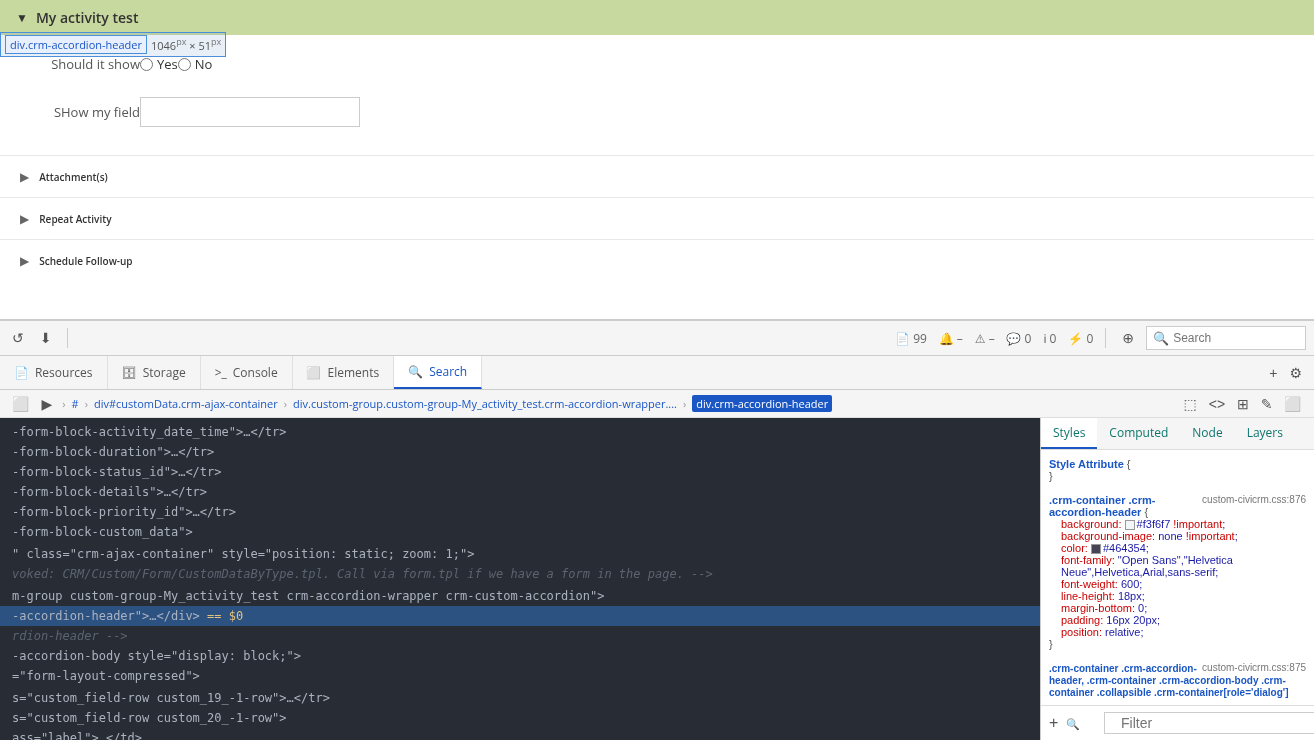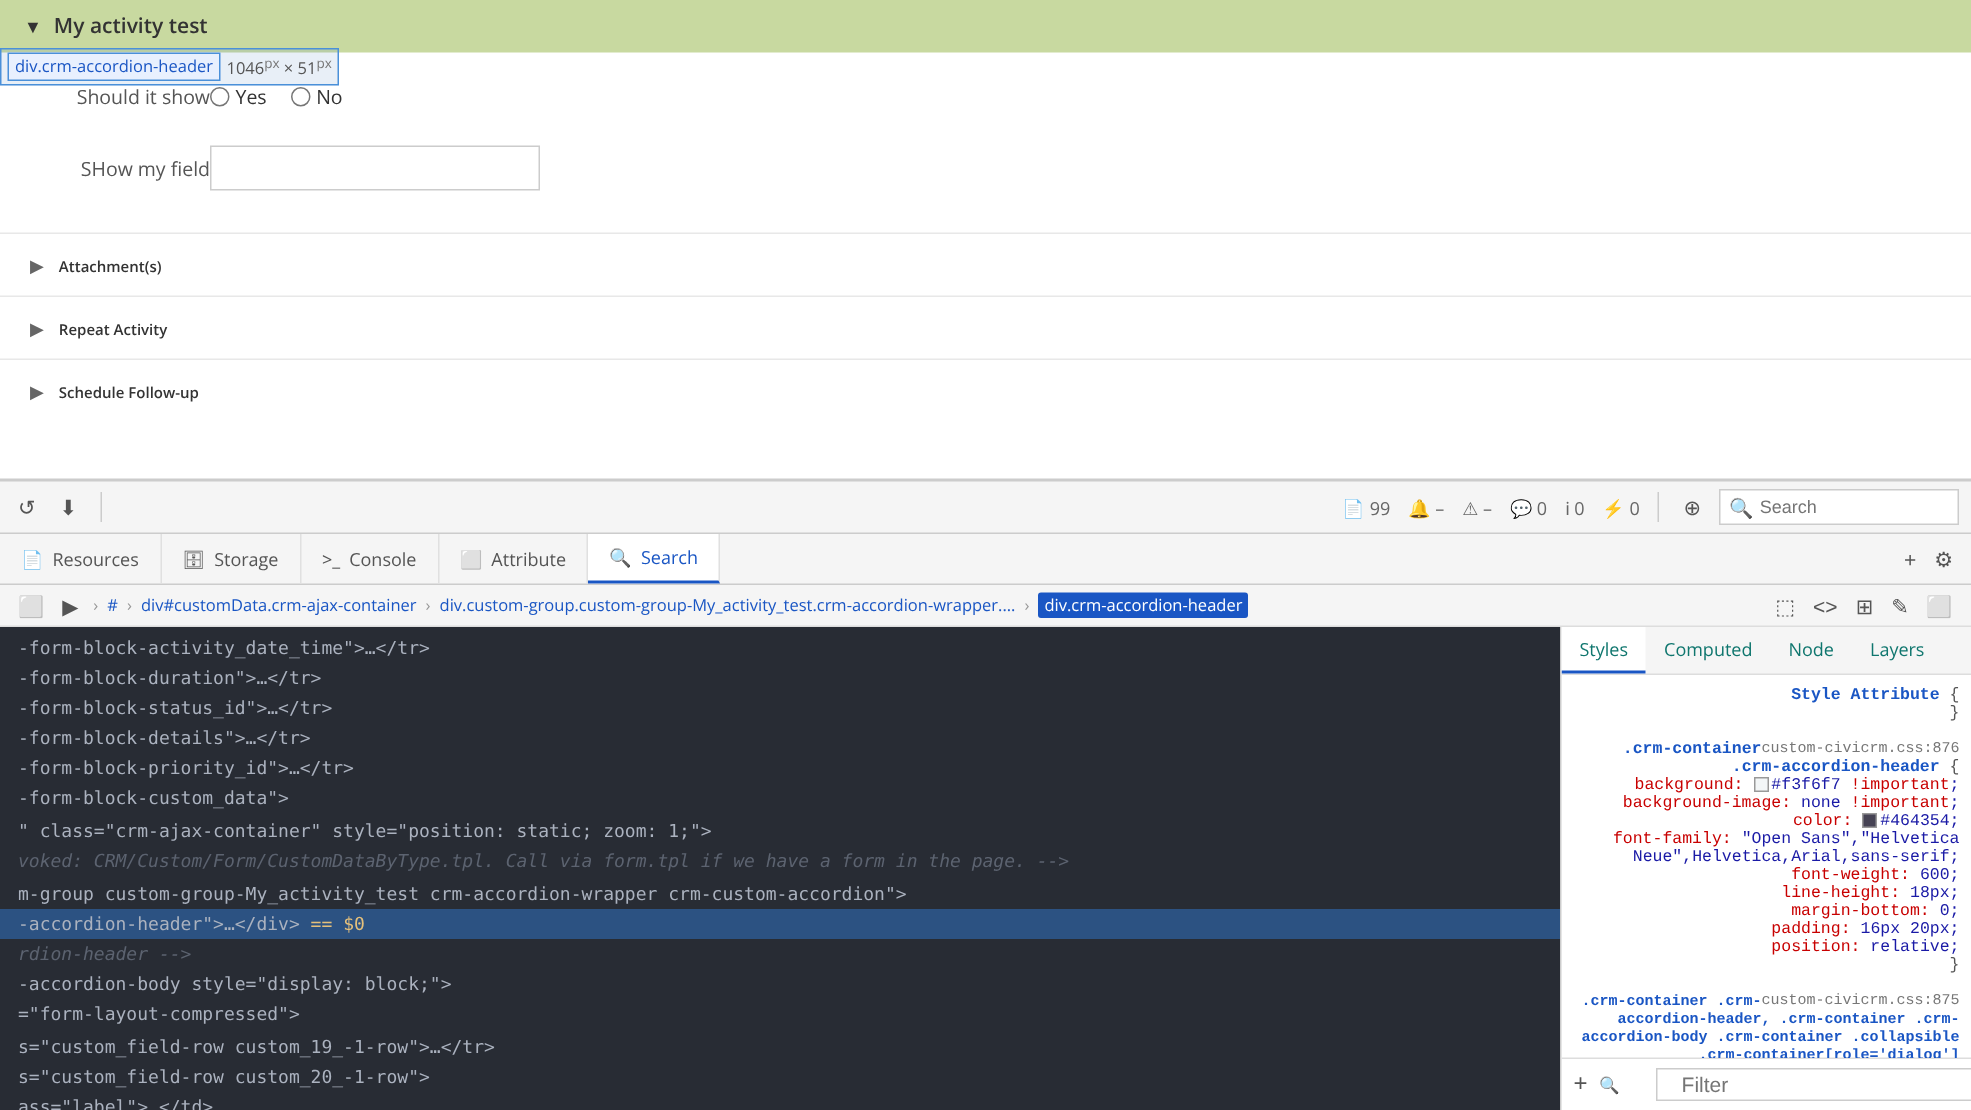--- a/index.html
+++ b/index.html
@@ -78,21 +78,21 @@
     .form-label {
       min-width: 120px;
       font-size: 13px;
       color: #555;
       text-align: right;
     }
 
     .radio-group {
       display: flex;
       align-items: center;
-      gap: 16px;
+      gap: 0;
     }
 
     .radio-group label {
       display: flex;
       align-items: center;
       gap: 4px;
       font-size: 13px;
       cursor: pointer;
     }
 
@@ -323,22 +323,21 @@
       color: #0f766e;
       border-bottom: 2px solid #1a56c4;
       background: #fff;
     }
 
     .styles-content {
       flex: 1;
       overflow-y: auto;
       padding: 8px;
       font-size: 11px;
-      font-family: Liberation Mono, monospace;
-      text-align: right;
+      font-family: Liberation Sans, sans-serif;
     }
 
     .style-rule {
       margin-bottom: 12px;
     }
 
     .style-selector {
       color: #1a56c4;
       font-weight: bold;
       margin-bottom: 2px;
@@ -500,21 +499,21 @@
   <div class="devtools-tab">
     <span>🗄</span>
     <span>Storage</span>
   </div>
   <div class="devtools-tab">
     <span>&gt;_</span>
     <span>Console</span>
   </div>
   <div class="devtools-tab">
     <span>⬜</span>
-    <span>Attribute</span>
+    <span>Elements</span>
   </div>
   <div class="devtools-tab active">
     <span>🔍</span>
     <span>Search</span>
   </div>
   <div style="flex:1"></div>
   <div style="display:flex;align-items:center;padding:0 8px;gap:4px;">
     <button class="bc-btn">+</button>
     <button class="bc-btn">⚙</button>
   </div>

